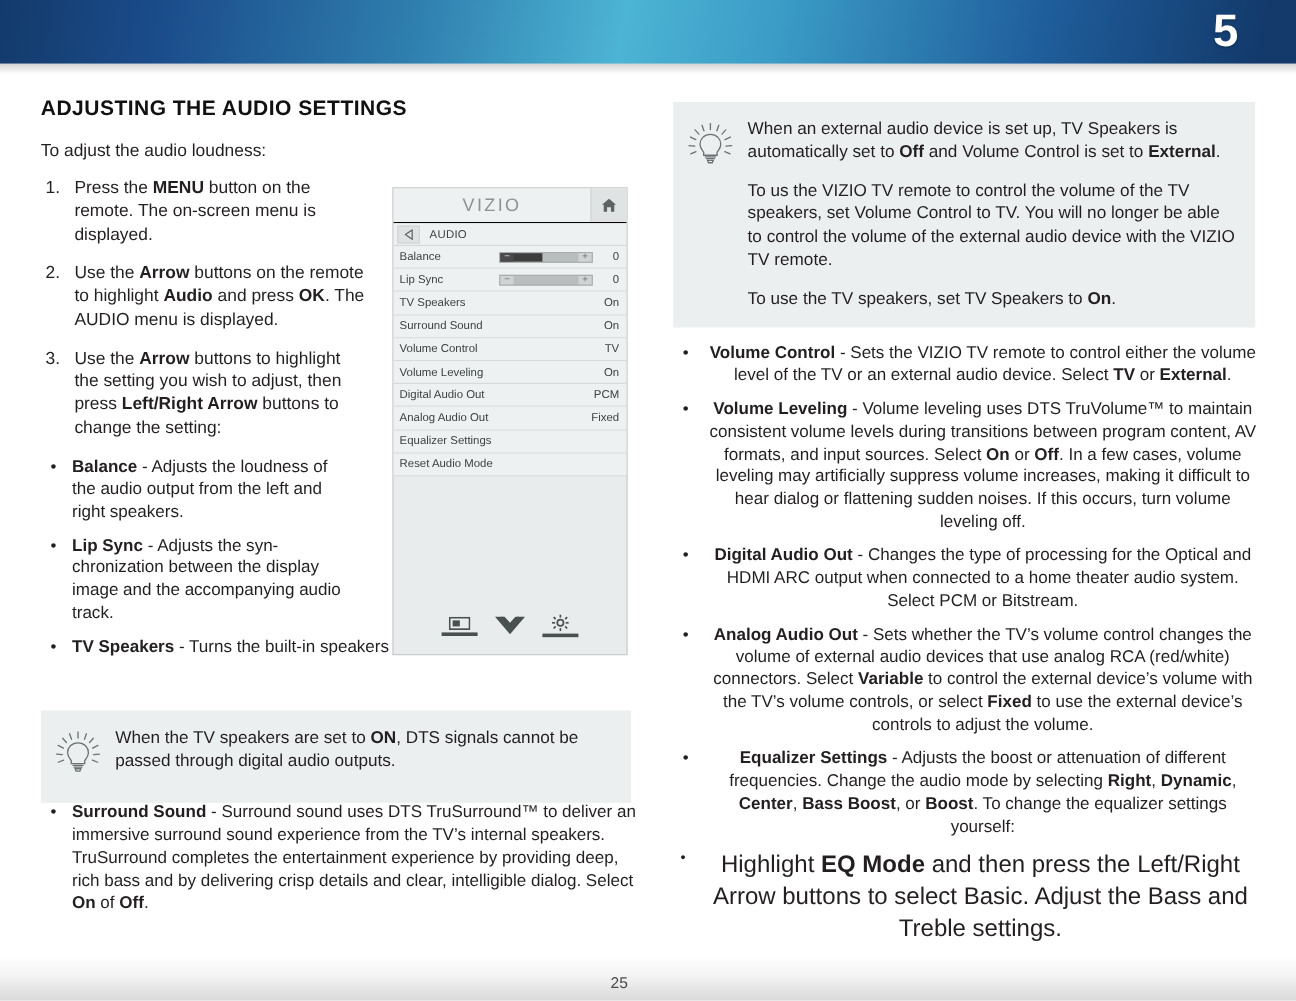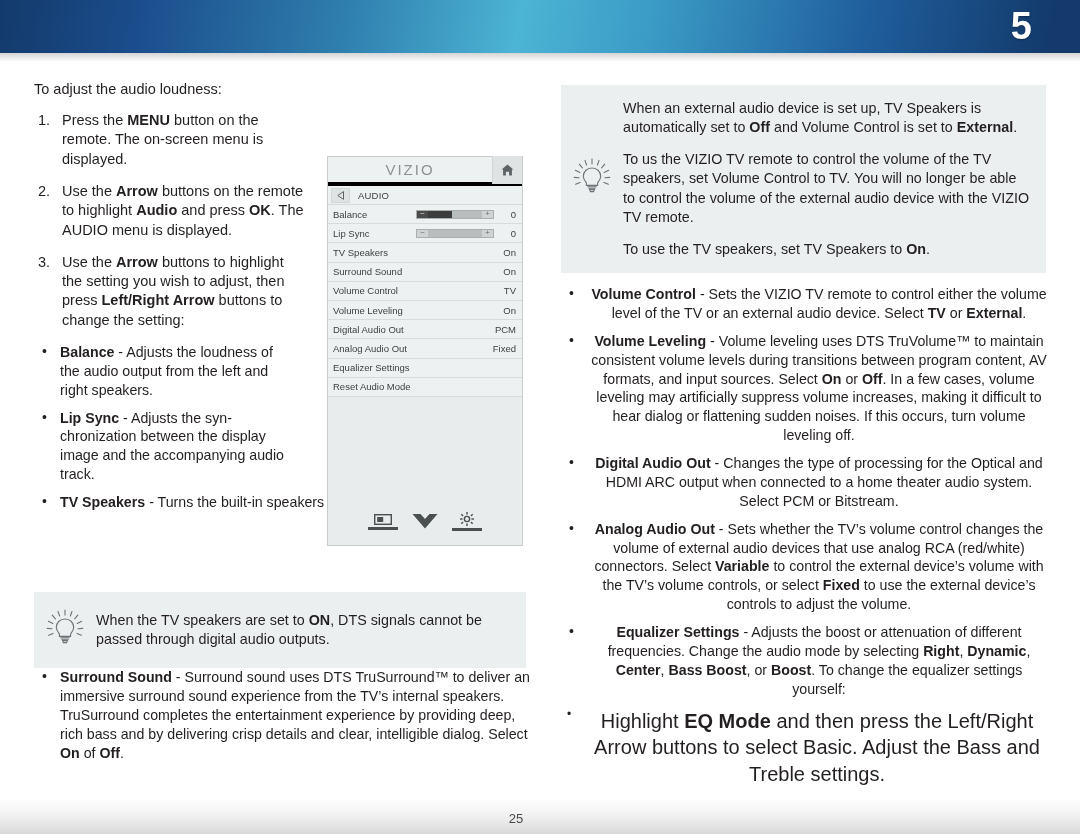--- a/index.html
+++ b/index.html
@@ -75,38 +75,38 @@
 
   b { font-weight:bold; }
 
   
   ul.bullets.narrow > li { max-width:250px; }
 
   
   .tip {
     background:#eceff0;
     display:flex;
-    align-items:center;
+    align-items:flex-start;
     padding:14px 16px 14px 10px;
   }
   .tip .bulb { flex:0 0 52px; padding-top:2px; }
   .tip .tip-text { font-size:14.3px; line-height:1.36; }
   .tip .tip-text p { margin:0 0 12px 0; }
   .tip .tip-text p:last-child { margin-bottom:0; }
   .tip-right { position:absolute; left:561px; top:85px; width:485px; }
   .tip-left  { position:absolute; left:34px; top:592px; width:492px; }
 
   
   .osd {
     position:absolute; left:327px; top:156px; width:196px; height:390px;
     background:#e9ecec; border:1px solid #c7cccd;
   }
   .osd-top {
     height:29px; display:flex; align-items:center;
-    background:#eef1f1; border-bottom:4px solid #000000;
+    background:#eef1f1; border-bottom:1px solid #000000;
   }
   .osd-logo {
     flex:1; text-align:center; font-size:15px; letter-spacing:2px;
     color:#8d9294; font-weight:normal;
   }
   .osd-home {
     width:30px; height:28px; display:flex; align-items:center;
     justify-content:center; background:#dfe3e3; border-left:1px solid #d0d5d5;
   }
   .osd-bread {
@@ -167,20 +167,21 @@
 </style>
 </head>
 <body>
 
 <div class="banner">
   <div class="chapter-num">5</div>
 </div>
 <div class="banner-shadow"></div>
 
 <div class="col-left">
+  <h1 class="page-title">ADJUSTING THE AUDIO SETTINGS</h1>
   <p class="intro">To adjust the audio loudness:</p>
   <ol class="steps" id="steps-list">
       <li><span class="num">1.</span><span>Press the <b>MENU</b> button on the remote. The on-screen menu is displayed.</span></li>
       <li><span class="num">2.</span><span>Use the <b>Arrow</b> buttons on the remote to highlight <b>Audio</b> and press <b>OK</b>. The AUDIO menu is displayed.</span></li>
       <li><span class="num">3.</span><span>Use the <b>Arrow</b> buttons to highlight the setting you wish to adjust, then press <b>Left/Right Arrow</b> buttons to change the setting:</span></li>
     </ol>
   <ul class="bullets narrow" id="bullets-narrow">
       <li><b>Balance</b> - Adjusts the loudness of the audio output from the left and right speakers.</li>
       <li><b>Lip Sync</b> - Adjusts the syn-chronization between the display image and the accompanying audio track.</li>
     </ul>

